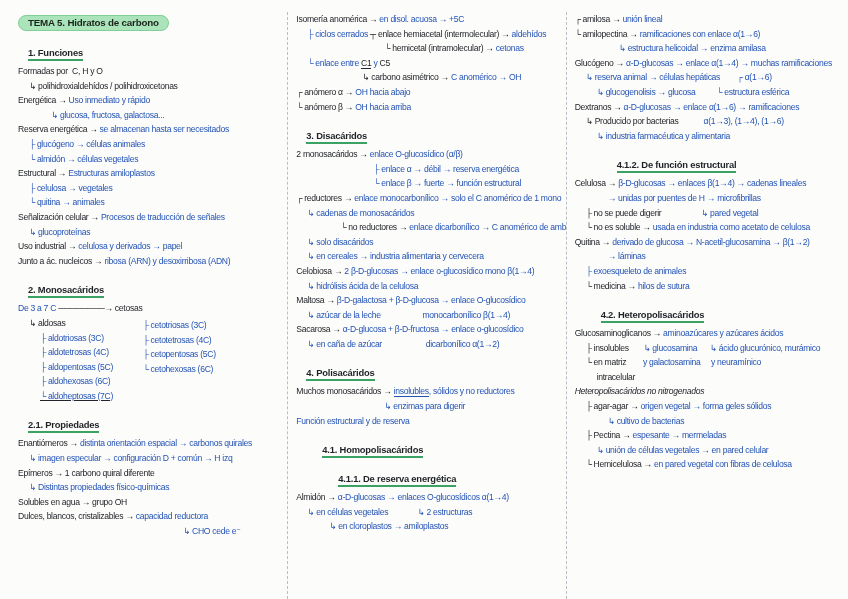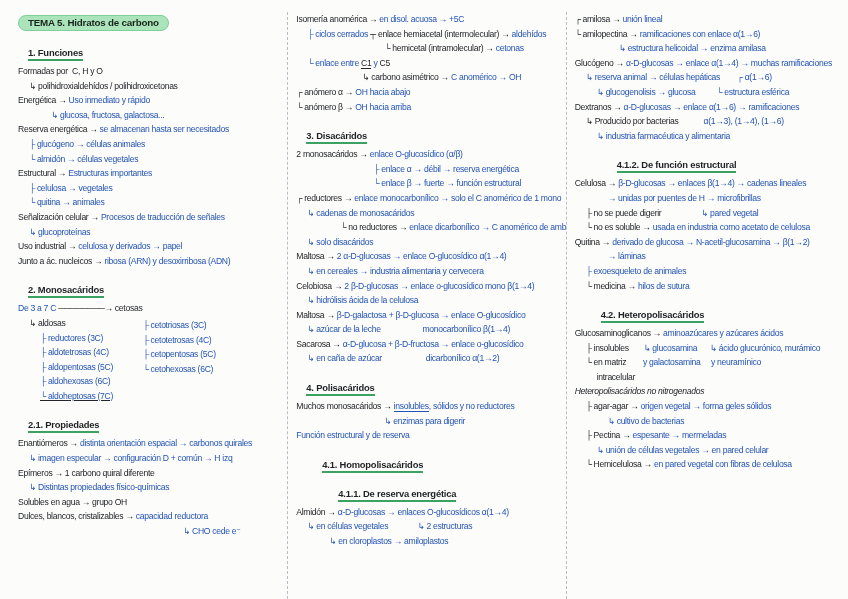--- a/index.html
+++ b/index.html
@@ -42,33 +42,33 @@
   <div class="col">
       <div class="title"><span class="pill">TEMA 5. Hidratos de carbono</span></div>
       <div class="heading lvl1"><span class="htext">1. Funciones</span></div>
       <div class="line" style="padding-left: 0px;"><span class="c-k">Formadas por  C, H y O</span></div>
       <div class="line" style="padding-left: 11px;"><span class="c-k">↳ polihidroxialdehídos / polihidroxicetonas</span></div>
       <div class="line" style="padding-left: 0px;"><span class="c-k">Energética → </span><span class="c-b">Uso inmediato y rápido</span></div>
       <div class="line" style="padding-left: 33px;"><span class="c-b">↳ glucosa, fructosa, galactosa...</span></div>
       <div class="line" style="padding-left: 0px;"><span class="c-k">Reserva energética → </span><span class="c-b">se almacenan hasta ser necesitados</span></div>
       <div class="line" style="padding-left: 11px;"><span class="c-b">├ glucógeno → células animales</span></div>
       <div class="line" style="padding-left: 11px;"><span class="c-b">└ almidón → células vegetales</span></div>
-      <div class="line" style="padding-left: 0px;"><span class="c-k">Estructural → </span><span class="c-b">Estructuras importantes</span></div>
+      <div class="line" style="padding-left: 0px;"><span class="c-k">Estructural → </span><span class="c-b">Estructuras amiloplastos</span></div>
       <div class="line" style="padding-left: 11px;"><span class="c-b">├ celulosa → vegetales</span></div>
       <div class="line" style="padding-left: 11px;"><span class="c-b">└ quitina → animales</span></div>
       <div class="line" style="padding-left: 0px;"><span class="c-k">Señalización celular → </span><span class="c-b">Procesos de traducción de señales</span></div>
       <div class="line" style="padding-left: 11px;"><span class="c-b">↳ glucoproteínas</span></div>
       <div class="line" style="padding-left: 0px;"><span class="c-k">Uso industrial → </span><span class="c-b">celulosa y derivados → papel</span></div>
       <div class="line" style="padding-left: 0px;"><span class="c-k">Junto a ác. nucleicos → </span><span class="c-b">ribosa (ARN) y desoxirribosa (ADN)</span></div>
       <div class="heading lvl1"><span class="htext">2. Monosacáridos</span></div>
       <div class="line" style="padding-left: 0px;"><span class="c-b">De 3 a 7 C </span><span class="c-k">────────→ cetosas</span></div>
       <div class="split">
         <div class="sl">
           <div class="line" style="padding-left: 11px;"><span class="c-k">↳ aldosas</span></div>
-          <div class="line" style="padding-left: 22px;"><span class="c-b">├ reductores (3C)</span></div>
+          <div class="line" style="padding-left: 22px;"><span class="c-b">├ aldotriosas (3C)</span></div>
           <div class="line" style="padding-left: 22px;"><span class="c-b">├ aldotetrosas (4C)</span></div>
           <div class="line" style="padding-left: 22px;"><span class="c-b">├ aldopentosas (5C)</span></div>
           <div class="line" style="padding-left: 22px;"><span class="c-b">├ aldohexosas (6C)</span></div>
           <div class="line" style="padding-left: 22px; text-decoration: underline;"><span class="c-b">└ aldoheptosas (7C)</span></div>
         </div>
         <div class="sr">
           <div class="line" style="padding-left: 0px;"><span class="c-b">├ cetotriosas (3C)</span></div>
           <div class="line" style="padding-left: 0px;"><span class="c-b">├ cetotetrosas (4C)</span></div>
           <div class="line" style="padding-left: 0px;"><span class="c-b">├ cetopentosas (5C)</span></div>
           <div class="line" style="padding-left: 0px;"><span class="c-b">└ cetohexosas (6C)</span></div>
@@ -92,21 +92,20 @@
       <div class="line" style="padding-left: 0px;"><span class="c-k">┌ anómero α → </span><span class="c-b">OH hacia abajo</span></div>
       <div class="line" style="padding-left: 0px;"><span class="c-k">└ anómero β → </span><span class="c-b">OH hacia arriba</span></div>
       <div class="heading lvl1"><span class="htext">3. Disacáridos</span></div>
       <div class="line" style="padding-left: 0px;"><span class="c-k">2 monosacáridos → </span><span class="c-b">enlace O-glucosídico (α/β)</span></div>
       <div class="line" style="padding-left: 77px;"><span class="c-b">├ enlace α → débil → reserva energética</span></div>
       <div class="line" style="padding-left: 77px;"><span class="c-b">└ enlace β → fuerte → función estructural</span></div>
       <div class="line" style="padding-left: 0px;"><span class="c-k">┌ reductores → </span><span class="c-b">enlace monocarbonílico → solo el C anomérico de 1 mono</span></div>
       <div class="line" style="padding-left: 11px;"><span class="c-b">↳ cadenas de monosacáridos</span></div>
       <div class="line" style="padding-left: 0px; margin-left: 44px;"><span class="c-k">└ no reductores → </span><span class="c-b">enlace dicarbonílico → C anomérico de ambos</span></div>
       <div class="line" style="padding-left: 11px;"><span class="c-b">↳ solo disacáridos</span></div>
-      <div class="line" style="padding-left: 0px;"><span class="c-k">Maltosa → </span><span class="c-b">2 α-D-glucosas → enlace O-glucosídico α(1→4)</span></div>
       <div class="line" style="padding-left: 11px;"><span class="c-b">↳ en cereales → industria alimentaria y cervecera</span></div>
       <div class="line" style="padding-left: 0px;"><span class="c-k">Celobiosa → </span><span class="c-b">2 β-D-glucosas → enlace o-glucosídico mono β(1→4)</span></div>
       <div class="line" style="padding-left: 11px;"><span class="c-b">↳ hidrólisis ácida de la celulosa</span></div>
       <div class="line" style="padding-left: 0px;"><span class="c-k">Maltosa → </span><span class="c-b">β-D-galactosa + β-D-glucosa → enlace O-glucosídico</span></div>
       <div class="line" style="padding-left: 11px;"><span class="c-b">↳ azúcar de la leche                    monocarbonílico β(1→4)</span></div>
       <div class="line" style="padding-left: 0px;"><span class="c-k">Sacarosa → </span><span class="c-b">α-D-glucosa + β-D-fructosa → enlace o-glucosídico</span></div>
       <div class="line" style="padding-left: 11px;"><span class="c-b">↳ en caña de azúcar                     dicarbonílico α(1→2)</span></div>
       <div class="heading lvl1"><span class="htext">4. Polisacáridos</span></div>
       <div class="line" style="padding-left: 0px;"><span class="c-k">Muchos monosacáridos → </span><span class="c-b u">insolubles</span><span class="c-b">, sólidos y no reductores</span></div>
       <div class="line" style="padding-left: 88px;"><span class="c-b">↳ enzimas para digerir</span></div>

